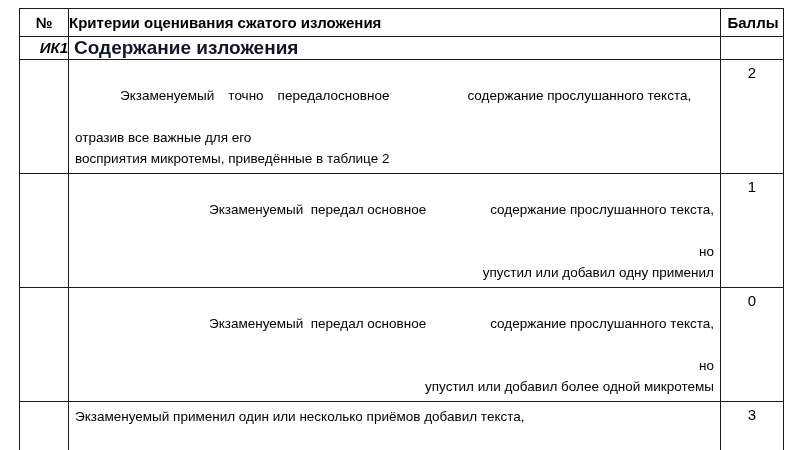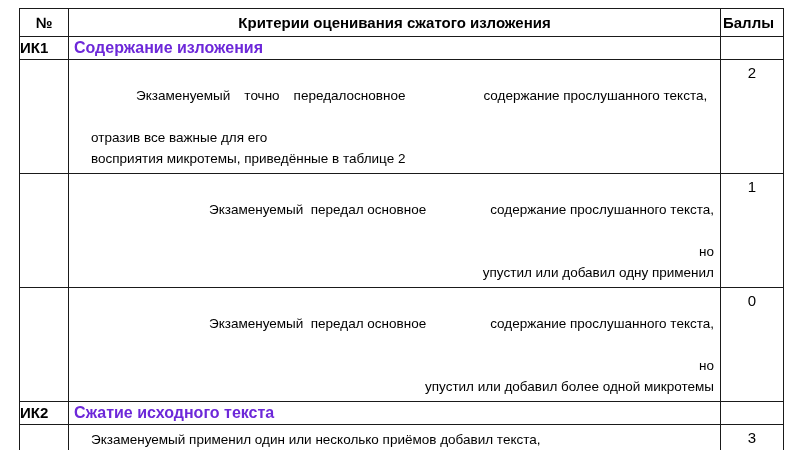--- a/index.html
+++ b/index.html
@@ -47,59 +47,60 @@
   .hdr td {
     height: 27px;
     font-weight: bold;
     font-size: 15px;
   }
   .hdr-num {
     text-align: center;
     line-height: 27px;
   }
   .hdr-crit {
-    text-align: center;
+    text-align: left;
     line-height: 27px;
   }
   .hdr-score {
+    text-align: center;
     line-height: 27px;
     padding-left: 2px !important;
     margin-left: 44px;
   }
 
   
   .section td { height: 22px; }
   .section-code {
-    text-align: left;
+    text-align: right;
     font-weight: bold;
     font-size: 15px;
     line-height: 22px;
+    font-style: italic;
   }
   .section-title {
-    color: #6d28d9;
+    color: #0f172a;
     font-weight: bold;
-    font-size: 16px;
+    font-size: 19px;
     line-height: 22px;
     padding-left: 5px !important;
     text-align: left;
     white-space: nowrap;
   }
 
   
   .crit-num { background: #ffffff; }
   .crit-text {
     font-size: 13.5px;
     line-height: 21px;
     padding: 4px 6px 4px 6px !important;
     text-align: left;
   }
   .crit-text .ln {
     display: block;
     white-space: pre;
-    margin-left: 16px;
   }
   .crit-score {
     text-align: center;
     font-size: 15px;
     padding-top: 4px !important;
   }
 
   
   .ln.spread {
     white-space: pre;
@@ -166,25 +167,20 @@
         <td class="crit-text r-mid">
           <span class="ln spread">
             <span>Экзаменуемый  передал основное</span><span class="gap-md"></span><span>содержание прослушанного текста,</span>
           </span>
           <span class="ln">но</span>
           <span class="ln">упустил или добавил более одной микротемы</span>
         </td>
         <td class="crit-score">0</td>
       </tr>
 
-      <tr class="section">
-        <td class="section-code">ИК2</td>
-        <td class="section-title">Сжатие исходного текста</td>
-        <td class="crit-num"></td>
-      </tr>
 
       <tr>
         <td class="crit-num"></td>
         <td class="crit-text r-two">
           <span class="ln">Экзаменуемый применил один или несколько приёмов добавил текста,</span>
 
         </td>
         <td class="crit-score">3</td>
       </tr>
 

